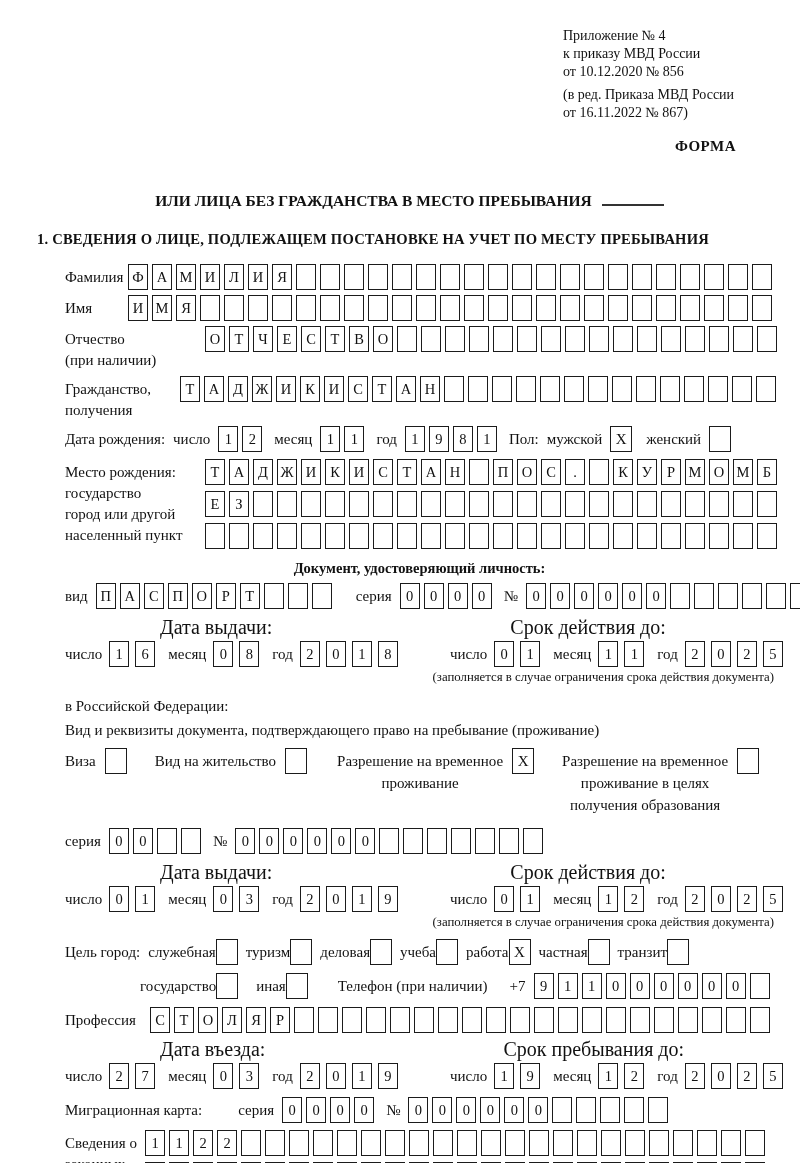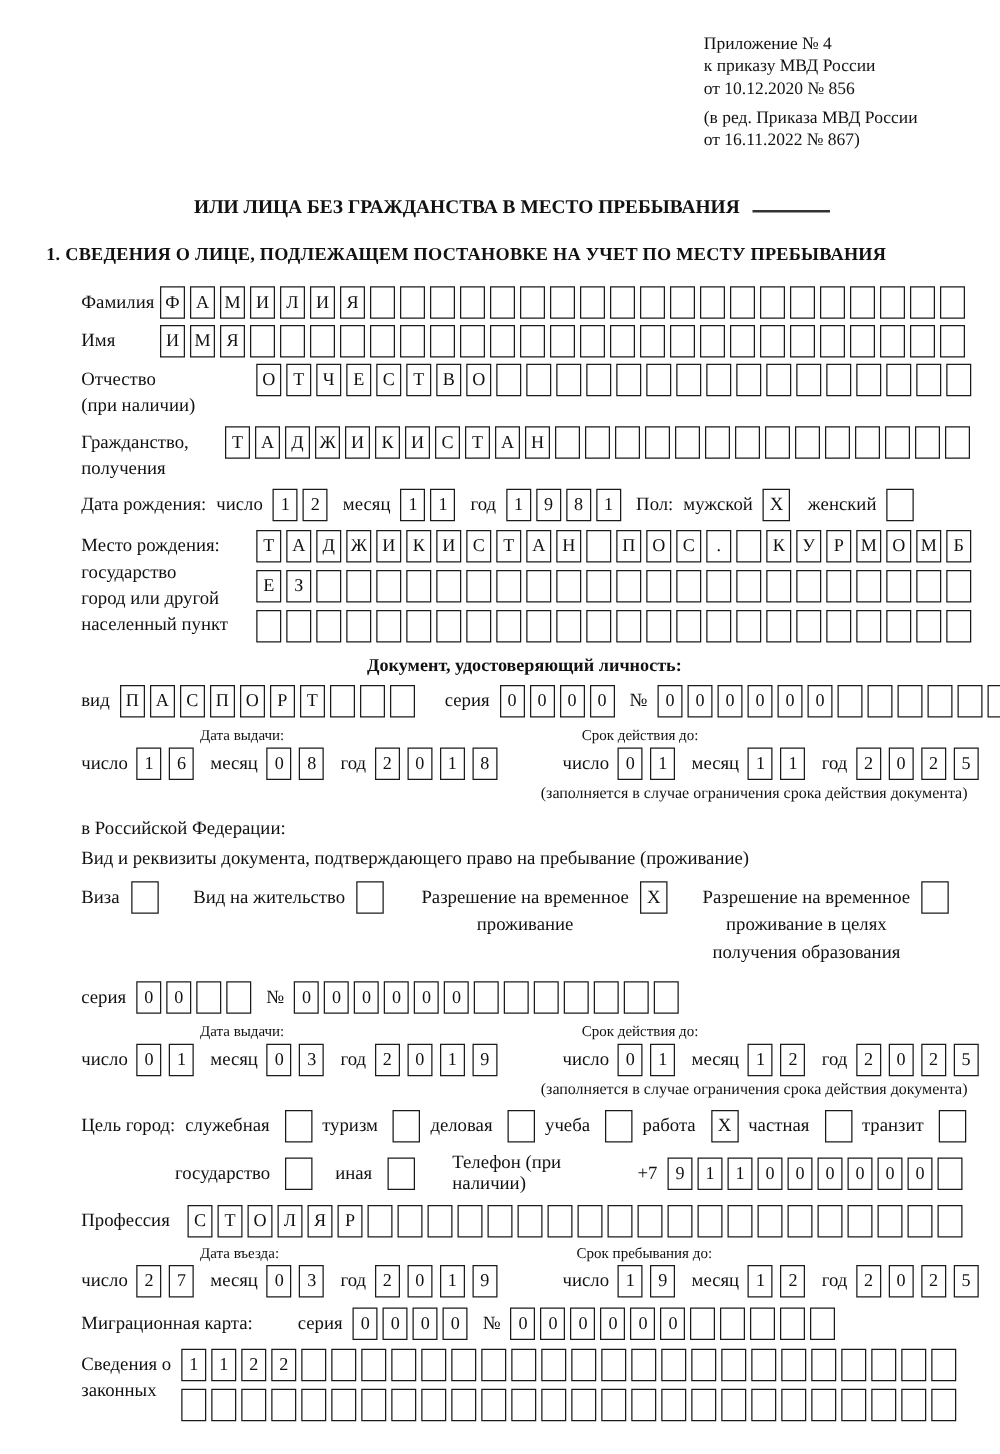--- a/index.html
+++ b/index.html
@@ -21,47 +21,48 @@
   .cells{display:flex;flex:none;}
   .cell{display:inline-flex;align-items:center;justify-content:center;flex:none;
         width:20px;height:26px;box-sizing:border-box;border:1.6px solid #1b1b1b;
         margin-right:4px;font-size:14.5px;background:#fff;}
   .cb{display:inline-flex;align-items:center;justify-content:center;flex:none;
       width:22px;height:26px;box-sizing:border-box;border:1.6px solid #1b1b1b;
       font-size:15px;background:#fff;}
   .inline-row{display:flex;align-items:center;gap:8px;font-size:15px;margin-bottom:7px;flex-wrap:nowrap;}
   .stackrows .cells{margin-bottom:6px;}
   .doc-heading{text-align:center;font-weight:bold;font-size:14.5px;margin:4px 0 6px;}
-  .dhdr{display:flex;font-size:12px;margin:3px 0 2px;}
+  .dhdr{display:flex;font-size:20px;margin:3px 0 2px;}
   .dhdr .h1{margin-left:95px;} .dhdr .h2{margin-left:238px;}
   .drow{display:flex;align-items:center;font-size:15px;}
   .dhalf{display:flex;align-items:center;gap:7px;width:385px;flex:none;}
   .dhalf2{display:flex;align-items:center;gap:7px;}
   .drow .cell{margin-right:6px;}
   .note{text-align:right;font-size:12.8px;margin:3px 0 9px;}
   .plain{font-size:15px;line-height:24px;}
   .opts{display:flex;align-items:flex-start;margin:6px 0 12px;font-size:15px;}
   .opt{display:flex;align-items:flex-start;gap:9px;}
   .opt .olabel{text-align:center;line-height:22px;padding-top:2px;}
   .purpose-line{display:flex;align-items:center;font-size:15px;gap:8px;margin-bottom:8px;flex-wrap:nowrap;}
-  .pair{display:flex;align-items:center;gap:12px;}
+  .pair{display:flex;align-items:center;gap:0;}
 </style>
 </head>
 <body>
 
 <div class="page">
 
   <div class="appendix">
     <div>Приложение № 4</div>
     <div>к приказу МВД России</div>
     <div>от 10.12.2020 № 856</div>
     <div class="grp2">(в ред. Приказа МВД России</div>
     <div>от 16.11.2022 № 867)</div>
   </div>
 
+  <div class="forma">ФОРМА</div>
 
   <div class="title">
     <br>
     <span>ИЛИ ЛИЦА БЕЗ ГРАЖДАНСТВА В МЕСТО ПРЕБЫВАНИЯ</span><span class="blank-line"></span>
   </div>
 
   <div class="sec-heading">1. СВЕДЕНИЯ О ЛИЦЕ, ПОДЛЕЖАЩЕМ ПОСТАНОВКЕ НА УЧЕТ ПО МЕСТУ ПРЕБЫВАНИЯ</div>
 
   <div class="frow">
     <div class="flabel w63">Фамилия</div>

